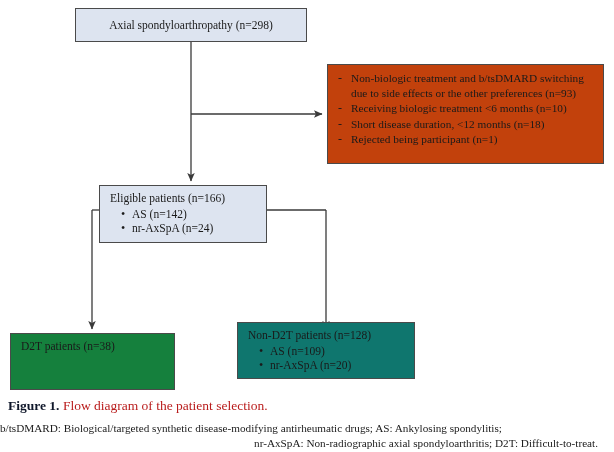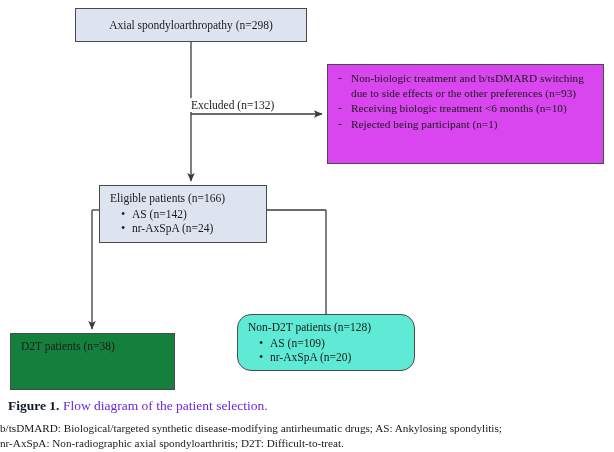--- a/index.html
+++ b/index.html
@@ -79,21 +79,21 @@
     align-items: center;
     justify-content: center;
     padding: 0;
   }
 
   #node-excluded {
     left: 327px;
     top: 64px;
     width: 277px;
     height: 100px;
-    background: #d946ef;
+    background: #c2410c;
     padding: 6px 8px 6px 8px;
   }
   #node-excluded .dash-list {
     margin: 0;
     padding: 0;
     list-style: none;
   }
   #node-excluded .dash-list li {
     font-size: 11.3px;
     line-height: 15.2px;
@@ -119,25 +119,24 @@
   #node-d2t {
     left: 10px;
     top: 333px;
     width: 165px;
     height: 57px;
     background: #15803d;
   }
 
   #node-nond2t {
     left: 237px;
-    top: 314px;
+    top: 322px;
     width: 178px;
     height: 57px;
-    background: #5eead4;
-    border-radius: 14px;
+    background: #0f766e;
   }
 
   
   #edge-label-excluded {
     position: absolute;
     left: 189px;
     top: 98px;
     font-size: 11.5px;
     line-height: 14px;
     white-space: nowrap;
@@ -153,36 +152,36 @@
     width: 600px;
     font-size: 13.5px;
     line-height: 17px;
     white-space: nowrap;
   }
   #caption-label {
     color: #0f172a;
     font-weight: bold;
   }
   #caption-text {
-    color: #6d28d9;
+    color: #b91c1c;
   }
 
   #footnote {
     position: absolute;
     left: 0;
     top: 421px;
     width: 598px;
     font-size: 11.2px;
     line-height: 14.5px;
     text-align: justify;
     color: #1a1a1a;
   }
   #footnote-line2 {
     display: block;
-    text-align: left;
+    text-align: right;
   }
 </style>
 </head>
 <body>
 
 <div id="figure-root">
 
   <svg id="connectors" viewBox="0 0 614 452" width="614" height="452">
     <defs>
       <marker id="arrowhead" markerWidth="9" markerHeight="9" refX="6.2" refY="3.2" orient="auto" markerUnits="strokeWidth">
@@ -202,25 +201,25 @@
   </svg>
 
   <div class="node" id="node-axspa">
     <div class="node-title centered">Axial spondyloarthropathy (n=298)</div>
   </div>
 
   <div class="node" id="node-excluded">
     <ul class="dash-list">
       <li>Non-biologic treatment and b/tsDMARD switching due to side effects or the other preferences (n=93)</li>
       <li>Receiving biologic treatment &lt;6 months (n=10)</li>
+      <li>Short disease duration, &lt;12 months (n=18)</li>
       <li>Rejected being participant (n=1)</li>
     </ul>
   </div>
 
-  <div id="edge-label-excluded">Excluded (n=132)</div>
 
   <div class="node" id="node-eligible">
     <div class="node-title">Eligible patients (n=166)</div>
     <ul>
       <li>AS (n=142)</li>
       <li>nr-AxSpA (n=24)</li>
     </ul>
   </div>
 
   <div class="node" id="node-d2t">

